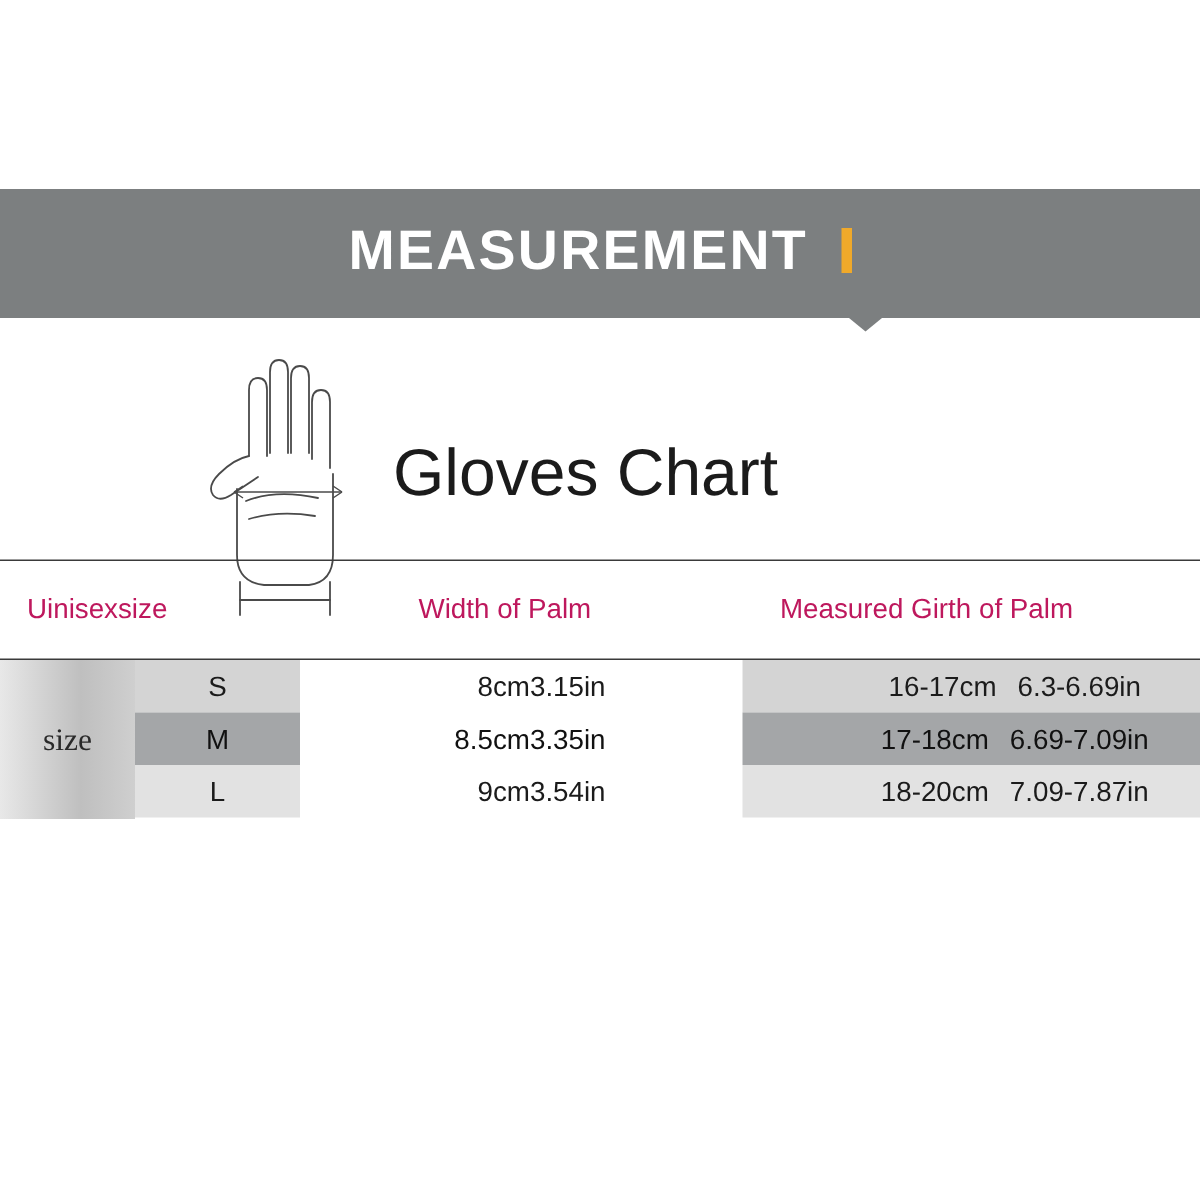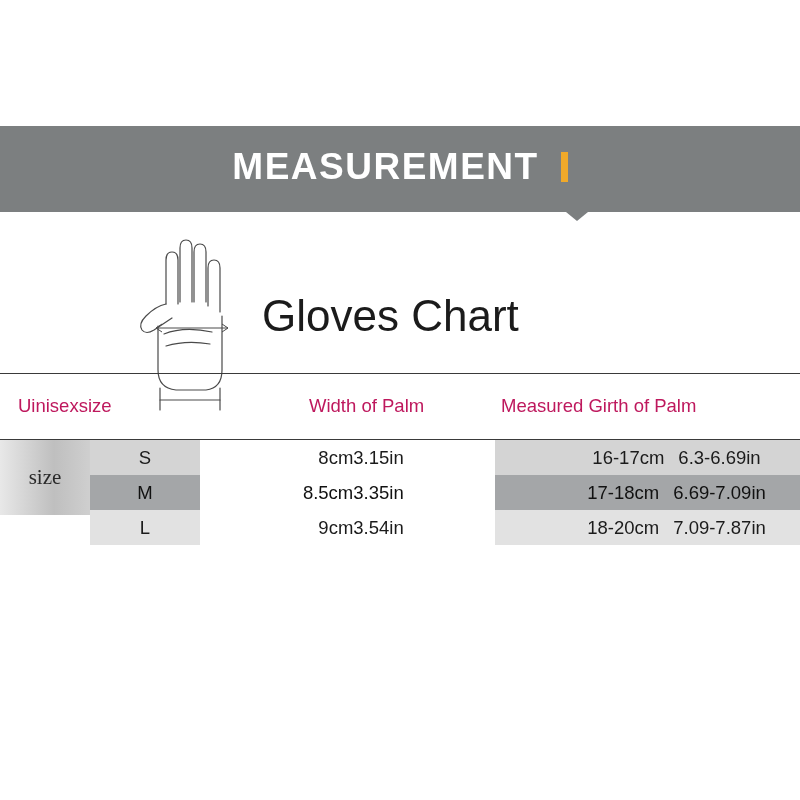--- a/index.html
+++ b/index.html
@@ -111,22 +111,22 @@
   .hdr-cell {
     position: absolute;
     top: 0;
     height: 66px;
     display: flex;
     align-items: center;
     font-size: 18.5px;
     color: #be185d;
   }
   .hdr-c0 { left: 18px;  }
-  .hdr-c1 { left: 309px; }
-  .hdr-c2 { left: 501px; }
+  .hdr-c1 { left: 279px; }
+  .hdr-c2 { left: 520px; }
 
   .body-rows {
     position: absolute;
     left: 0;
     top: 67px;
     width: 800px;
     height: 106px;
   }
   .row {
     position: relative;
@@ -175,21 +175,21 @@
   .row-2 .band { background: #8d9092; opacity: 0.80; }
   .row-3 .band { background: #d6d6d6; opacity: 0.70; }
 
   .row-2 .cell { color: #111111; }
 
   .size-block {
     position: absolute;
     left: 0;
     top: 67px;
     width: 90px;
-    height: 75px;
+    height: 106px;
     background: linear-gradient(to right, #e8e8e8 0%, #bfbfbf 60%, #cfcfcf 100%);
     display: flex;
     align-items: center;
     justify-content: center;
     font-family: "Liberation Serif", serif;
     font-size: 21px;
     color: #2a2a2a;
   }
 </style>
 </head>

